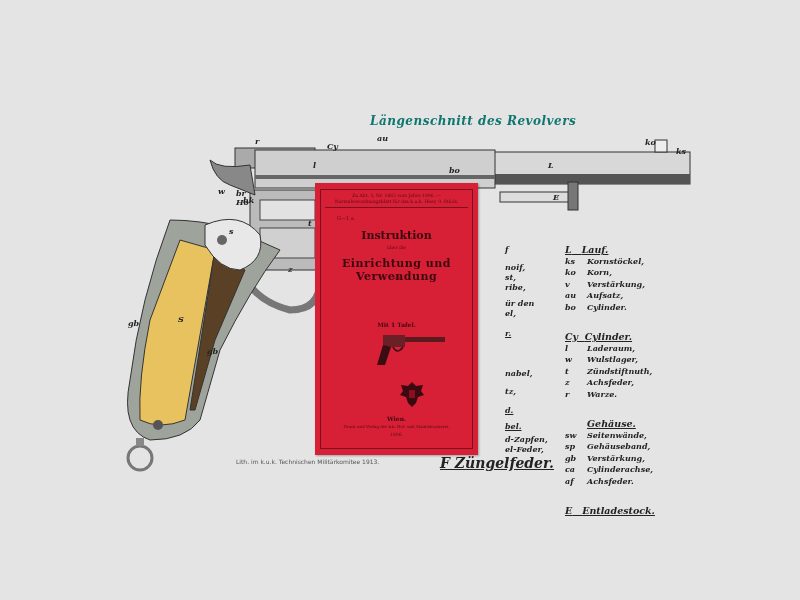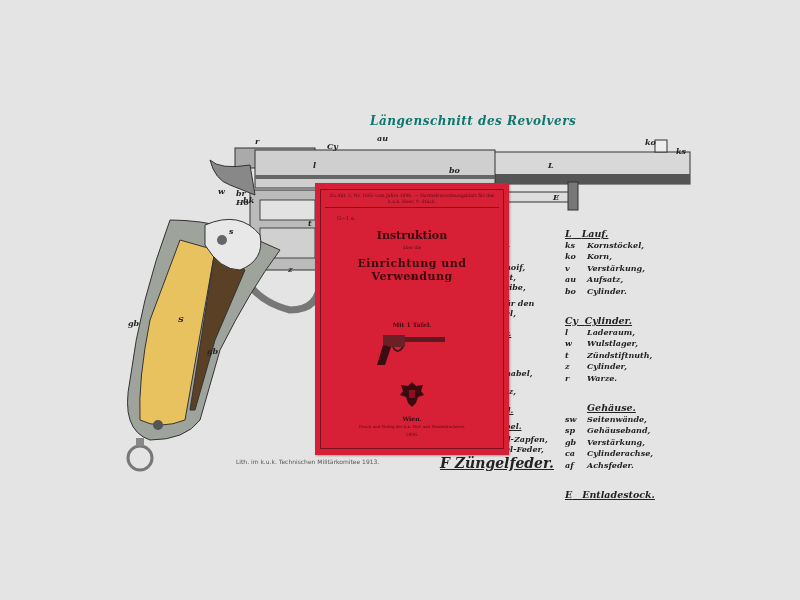--- a/index.html
+++ b/index.html
@@ -3,26 +3,26 @@
 <meta charset="utf-8">
 <style>
   html, body { margin:0; padding:0; }
   body { width:800px; height:600px; background:#e4e4e4; position:relative; overflow:hidden; font-family:"DejaVu Serif", serif; }
   .title { position:absolute; left:370px; top:114px; font-size:12px; font-style:italic; font-weight:bold; color:#0f766e; letter-spacing:0.5px; }
   .lbl { position:absolute; font-size:8px; font-style:italic; font-weight:bold; color:#222; }
   svg.gun { position:absolute; left:0; top:0; }
   .credit { position:absolute; left:236px; top:458px; font-size:6px; color:#555; font-family:"DejaVu Sans", sans-serif; }
   .legend { position:absolute; left:565px; top:228px; font-size:8px; font-style:italic; font-weight:bold; color:#222; line-height:11.5px; }
   .legend .head { text-decoration:underline; font-size:9.5px; margin-top:18px; }
-  .legend .head:first-child { margin-top:0; }
+  .legend .head:first-child { margin-top:16px; }
   .legend .row { display:flex; }
   .legend .row .k { width:22px; }
   .partial { position:absolute; left:505px; font-size:8px; font-style:italic; font-weight:bold; color:#222; }
   .zung { position:absolute; left:440px; top:455px; font-size:14px; font-style:italic; font-weight:bold; color:#222; text-decoration:underline; }
-  .booklet { position:absolute; left:315px; top:183px; width:194px; height:272px; background:#d71f35; box-shadow:1px 1px 2px rgba(0,0,0,0.3); }
+  .booklet { position:absolute; left:315px; top:183px; width:163px; height:272px; background:#d71f35; box-shadow:1px 1px 2px rgba(0,0,0,0.3); }
   .booklet .frame { position:absolute; left:5px; top:6px; right:5px; bottom:6px; border:1px solid #7a1020; }
   .booklet .topline { position:absolute; left:12px; right:12px; top:10px; text-align:center; font-size:4.5px; color:#5a0d18; line-height:6px; }
   .booklet .rule { position:absolute; left:10px; right:10px; top:24px; border-top:1px solid #7a1020; }
   .booklet .gno { position:absolute; left:22px; top:32px; font-size:5px; color:#5a0d18; }
   .booklet .t1 { position:absolute; left:0; right:0; top:46px; text-align:center; font-size:11px; font-weight:bold; color:#3a0a10; font-family:"DejaVu Serif", serif; }
   .booklet .small { position:absolute; left:0; right:0; text-align:center; font-size:4.5px; color:#5a0d18; }
   .booklet .t2 { position:absolute; left:0; right:0; top:74px; text-align:center; font-size:11px; font-weight:bold; color:#3a0a10; letter-spacing:0.5px; }
   .booklet .t3 { position:absolute; left:0; right:0; top:100px; text-align:center; font-size:9px; font-weight:bold; color:#3a0a10; }
   .booklet .t4 { position:absolute; left:0; right:0; top:138px; text-align:center; font-size:6px; font-weight:bold; color:#3a0a10; }
   .booklet .mini { position:absolute; left:58px; top:150px; }
@@ -138,21 +138,21 @@
   <div class="row">
       <span class="k">w</span>
       <span>Wulstlager,</span>
     </div>
   <div class="row">
       <span class="k">t</span>
       <span>Zündstiftnuth,</span>
     </div>
   <div class="row">
       <span class="k">z</span>
-      <span>Cylinder,</span>
+      <span>Achsfeder,</span>
     </div>
   <div class="row">
       <span class="k">r</span>
       <span>Warze.</span>
     </div>
 
   <div class="head" style="padding-left:22px;">Gehäuse.</div>
   <div class="row">
       <span class="k">sw</span>
       <span>Seitenwände,</span>

